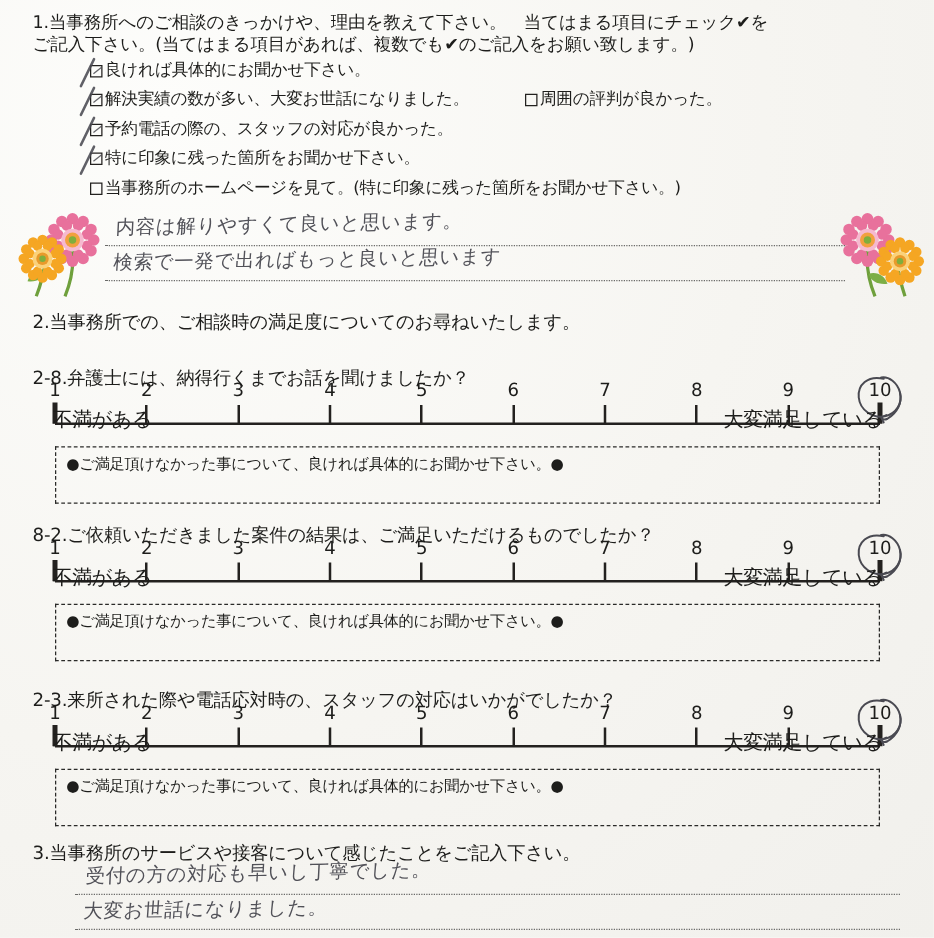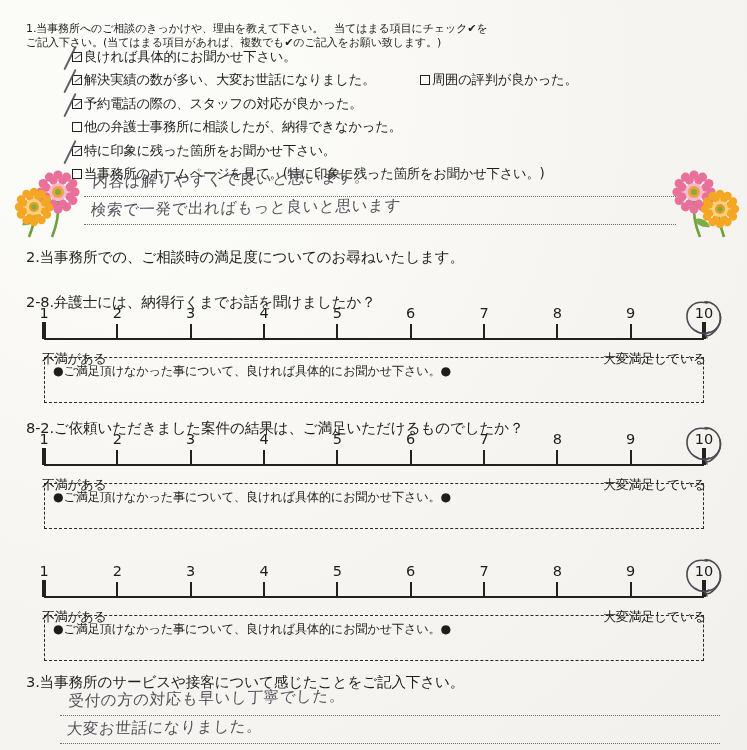--- a/index.html
+++ b/index.html
@@ -16,25 +16,24 @@
 
   .page {
     position: absolute;
     inset: 0;
     background:
       radial-gradient(ellipse at 18% 12%, #fdfdfb 0%, #f6f5f1 55%, #f1f0ec 100%);
   }
 
   
   .q-head {
-    font-size: 11px;
+    font-size: 14px;
     line-height: 1.30;
     letter-spacing: -0.1px;
     white-space: pre-wrap;
-    margin-top: 13px;
   }
   .q-sub {
     font-size: 13.1px;
     line-height: 1.3;
   }
   .sec-title {
     font-size: 14.6px;
     letter-spacing: -0.15px;
   }
 
@@ -139,22 +138,22 @@
   .tick.end { width: 3.4px; height: 17px; top: 12px; }
   .tnum {
     position: absolute;
     top: -5px;
     font-size: 14.5px;
     transform: translateX(-50%);
     color: #1d1d1b;
   }
   .endlabel {
     position: absolute;
-    top: 40px;
-    font-size: 13px;
+    top: 16px;
+    font-size: 16px;
     letter-spacing: -0.3px;
     color: #1d1d1b;
   }
 
   
   .circle-mark {
     position: absolute;
     width: 42px;
     height: 46px;
     top: -14px;
@@ -218,28 +217,20 @@
 
     <div class="check-row">
       <div class="check-col-a">
         <div class="cbi">
           <span class="box ticked"></span>
           <span>予約電話の際の、スタッフの対応が良かった。</span>
         </div>
       </div>
     </div>
 
-    <div class="check-row">
-      <div class="check-col-a" style="flex:0 0 660px">
-        <div class="cbi">
-          <span class="box"></span>
-          <span>他の弁護士事務所に相談したが、納得できなかった。</span>
-        </div>
-      </div>
-    </div>
 
     <div class="check-row">
       <div class="check-col-a" style="flex:0 0 660px">
         <div class="cbi">
           <span class="box ticked"></span>
           <span>特に印象に残った箇所をお聞かせ下さい。</span>
         </div>
       </div>
     </div>
 
@@ -449,20 +440,21 @@
           <path d="M37 18 C39 26, 35 34, 27 39 C25 40, 23 40, 22 38" fill="none" stroke="#4a4a52" stroke-width="1.6" stroke-linecap="round"></path>
           <path d="M22 38 L26 36 M22 38 L24 42" fill="none" stroke="#4a4a52" stroke-width="1.5" stroke-linecap="round"></path>
         </svg></div>
       <div class="endlabel" style="left: -2px;">不満がある</div>
       <div class="endlabel" style="right: -2px;">大変満足している</div>
     </div>
   <div class="cbox" style="top:483px;">
     <span class="cbox-text">●ご満足頂けなかった事について、良ければ具体的にお聞かせ下さい。●</span>
   </div>
 
+  <div class="sec-title" style="position:absolute; left:26px; top:551px;">2-3.来所された際や電話応対時の、スタッフの対応はいかがでしたか？</div>
   <div class="scale-wrap" id="scale-2" style="top:568px;">
       <div class="axis"></div>
       <div class="tick end" style="left: -1.7px;"></div>
       <div class="tnum" style="left: 0px;">1</div>
       <div class="tick" style="left: 72.3333px;"></div>
       <div class="tnum" style="left: 73.3333px;">2</div>
       <div class="tick" style="left: 145.667px;"></div>
       <div class="tnum" style="left: 146.667px;">3</div>
       <div class="tick" style="left: 219px;"></div>
       <div class="tnum" style="left: 220px;">4</div>

